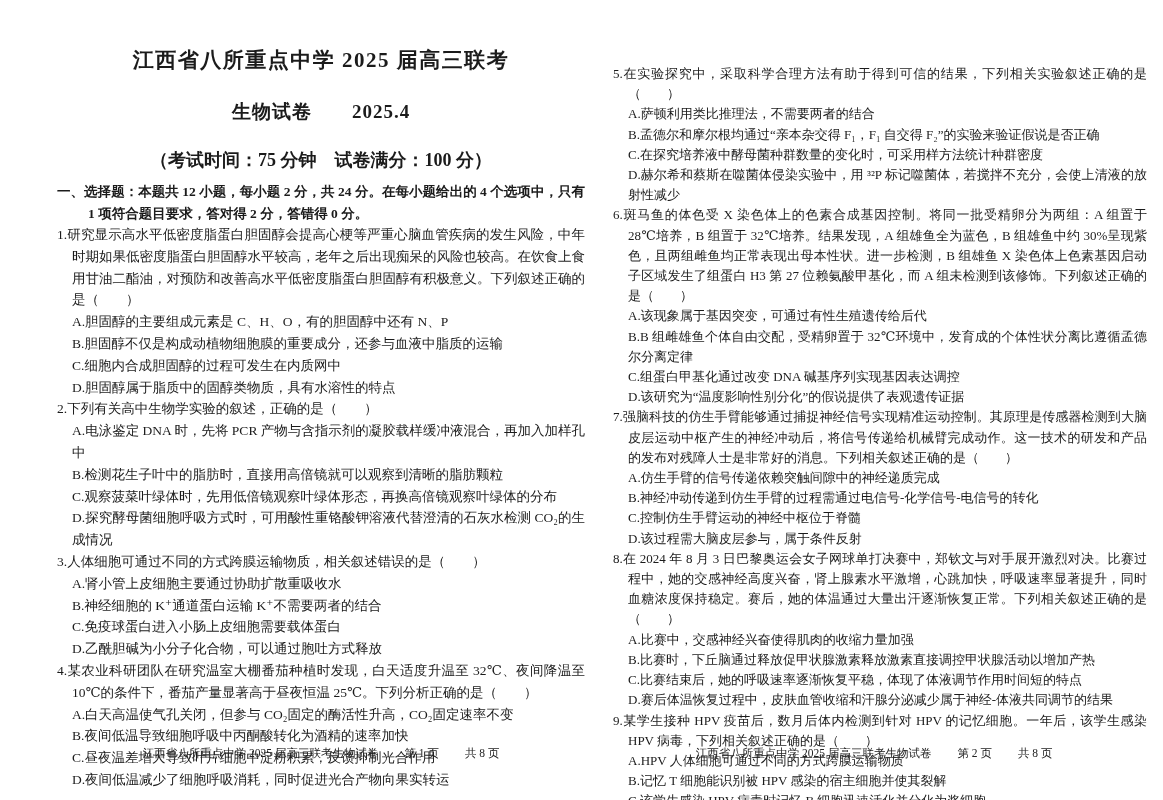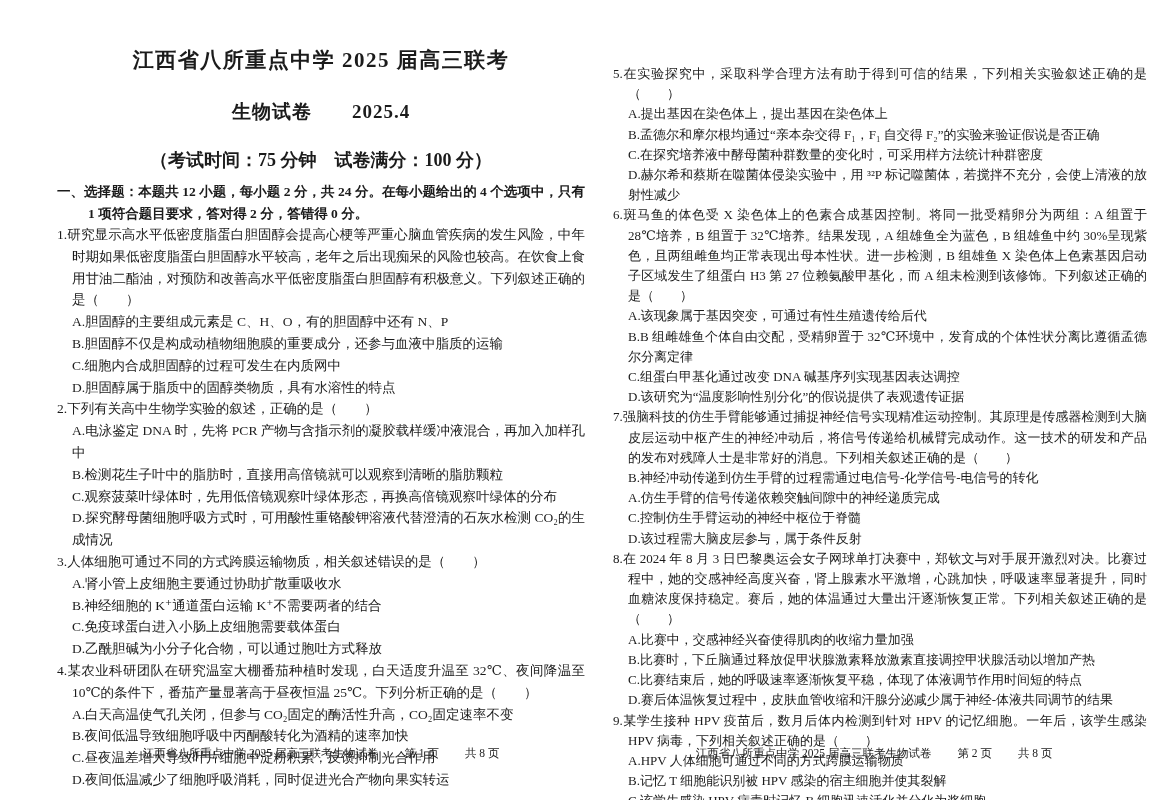--- a/index.html
+++ b/index.html
@@ -76,36 +76,36 @@
           <div class="q-opt">C.昼夜温差增大导致叶片细胞中淀粉积累，反馈抑制光合作用</div>
           <div class="q-opt">D.夜间低温减少了细胞呼吸消耗，同时促进光合产物向果实转运</div>
         </div>
       </div>
   </div>
 
   <div class="col col-right">
     <div id="q-col-1">
         <div class="q">
           <div class="q-stem"><span>5.</span><span>在实验探究中，采取科学合理方法有助于得到可信的结果，下列相关实验叙述正确的是（　　）</span></div>
-          <div class="q-opt">A.提出基因在染色体上，提出基因在染色体上</div>
+          <div class="q-opt">A.萨顿利用类比推理法，不需要两者的结合</div>
           <div class="q-opt">B.孟德尔和摩尔根均通过“亲本杂交得 F₁，F₁ 自交得 F₂”的实验来验证假说是否正确</div>
           <div class="q-opt">C.在探究培养液中酵母菌种群数量的变化时，可采用样方法统计种群密度</div>
           <div class="q-opt">D.赫尔希和蔡斯在噬菌体侵染实验中，用 ³²P 标记噬菌体，若搅拌不充分，会使上清液的放射性减少</div>
         </div>
         <div class="q">
           <div class="q-stem"><span>6.</span><span>斑马鱼的体色受 X 染色体上的色素合成基因控制。将同一批受精卵分为两组：A 组置于 28℃培养，B 组置于 32℃培养。结果发现，A 组雄鱼全为蓝色，B 组雄鱼中约 30%呈现紫色，且两组雌鱼均正常表现出母本性状。进一步检测，B 组雄鱼 X 染色体上色素基因启动子区域发生了组蛋白 H3 第 27 位赖氨酸甲基化，而 A 组未检测到该修饰。下列叙述正确的是（　　）</span></div>
           <div class="q-opt">A.该现象属于基因突变，可通过有性生殖遗传给后代</div>
           <div class="q-opt">B.B 组雌雄鱼个体自由交配，受精卵置于 32℃环境中，发育成的个体性状分离比遵循孟德尔分离定律</div>
           <div class="q-opt">C.组蛋白甲基化通过改变 DNA 碱基序列实现基因表达调控</div>
           <div class="q-opt">D.该研究为“温度影响性别分化”的假说提供了表观遗传证据</div>
         </div>
         <div class="q">
           <div class="q-stem"><span>7.</span><span>强脑科技的仿生手臂能够通过捕捉神经信号实现精准运动控制。其原理是传感器检测到大脑皮层运动中枢产生的神经冲动后，将信号传递给机械臂完成动作。这一技术的研发和产品的发布对残障人士是非常好的消息。下列相关叙述正确的是（　　）</span></div>
+          <div class="q-opt">A.仿生手臂的信号传递依赖突触间隙中的神经递质完成</div>
           <div class="q-opt">B.神经冲动传递到仿生手臂的过程需通过电信号-化学信号-电信号的转化</div>
-          <div class="q-opt">A.仿生手臂的信号传递依赖突触间隙中的神经递质完成</div>
           <div class="q-opt">C.控制仿生手臂运动的神经中枢位于脊髓</div>
           <div class="q-opt">D.该过程需大脑皮层参与，属于条件反射</div>
         </div>
         <div class="q">
           <div class="q-stem"><span>8.</span><span>在 2024 年 8 月 3 日巴黎奥运会女子网球单打决赛中，郑钦文与对手展开激烈对决。比赛过程中，她的交感神经高度兴奋，肾上腺素水平激增，心跳加快，呼吸速率显著提升，同时血糖浓度保持稳定。赛后，她的体温通过大量出汗逐渐恢复正常。下列相关叙述正确的是（　　）</span></div>
           <div class="q-opt">A.比赛中，交感神经兴奋使得肌肉的收缩力量加强</div>
           <div class="q-opt">B.比赛时，下丘脑通过释放促甲状腺激素释放激素直接调控甲状腺活动以增加产热</div>
           <div class="q-opt">C.比赛结束后，她的呼吸速率逐渐恢复平稳，体现了体液调节作用时间短的特点</div>
           <div class="q-opt">D.赛后体温恢复过程中，皮肤血管收缩和汗腺分泌减少属于神经-体液共同调节的结果</div>
         </div>

